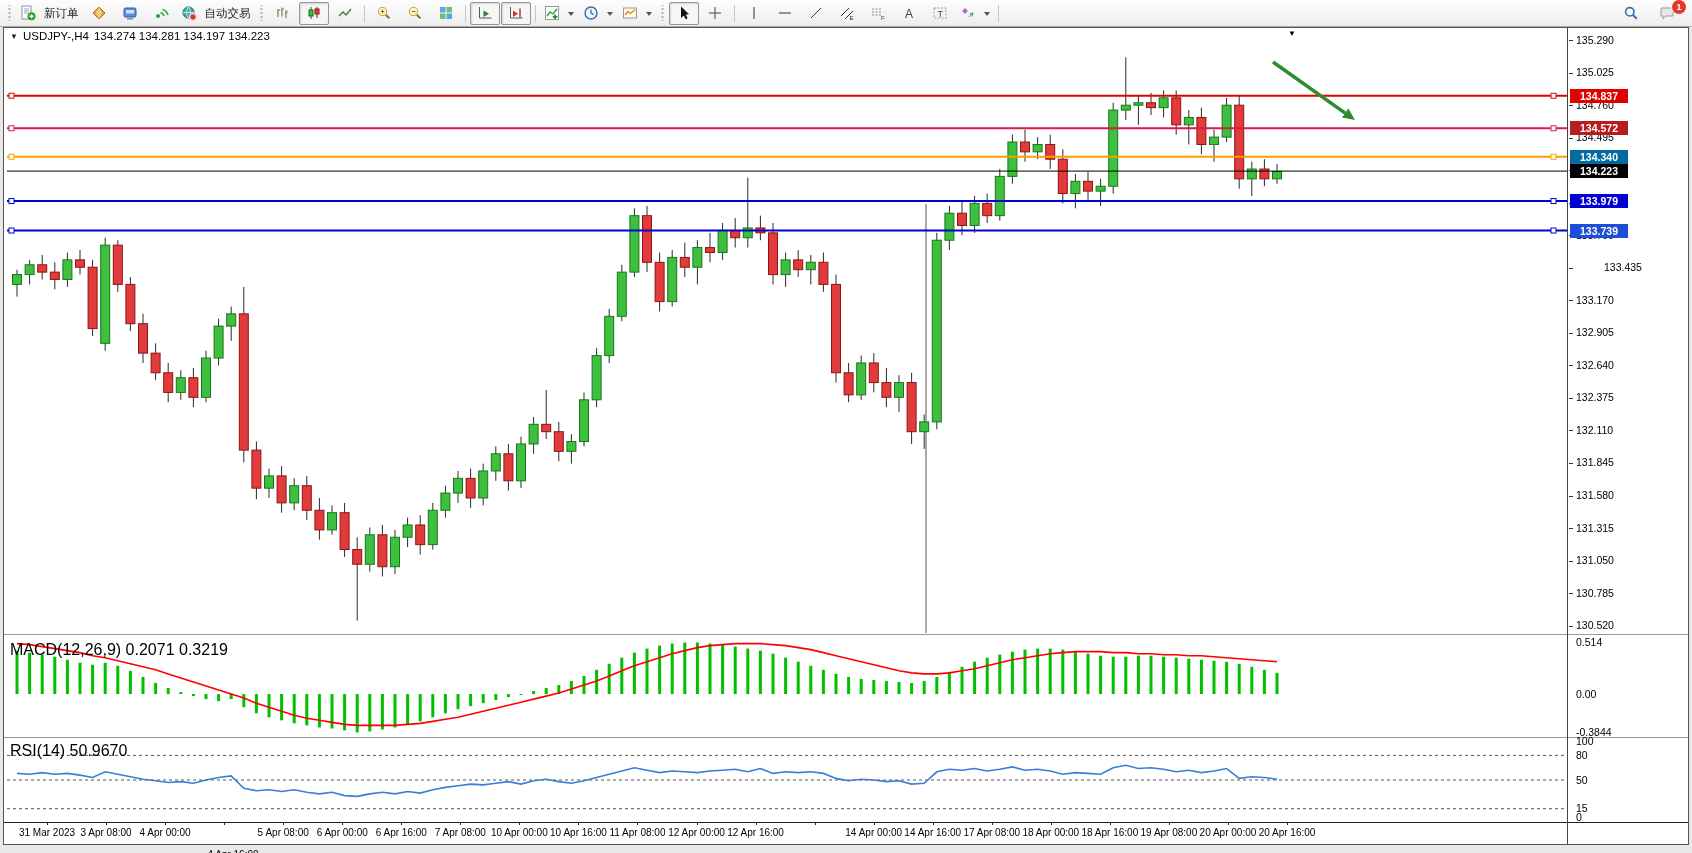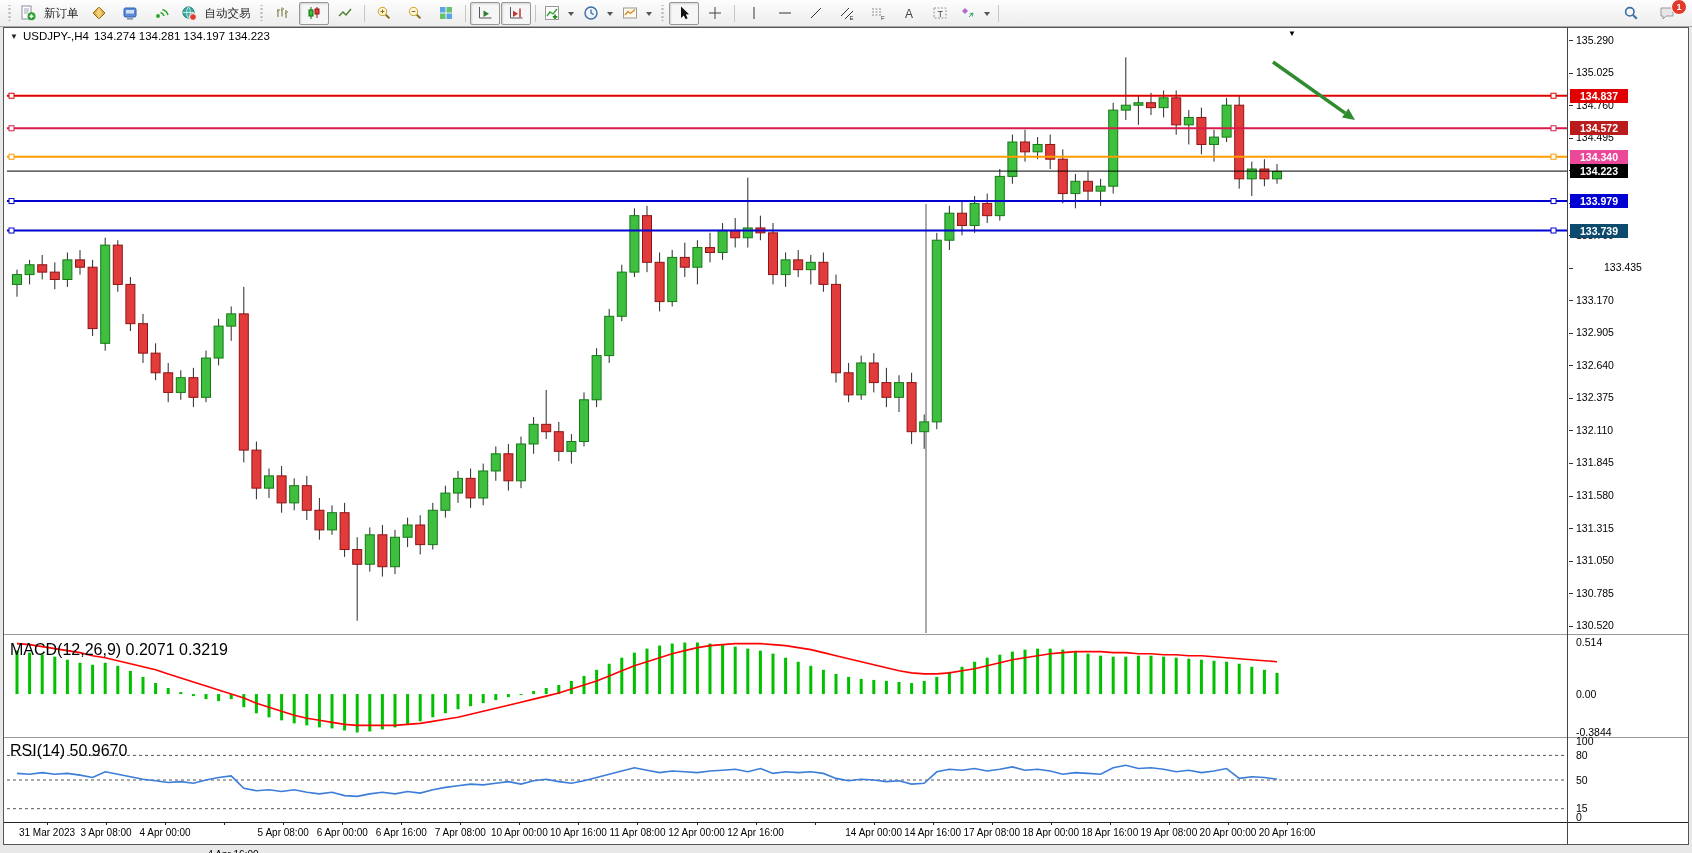--- a/index.html
+++ b/index.html
@@ -686,24 +686,24 @@
       <div class="tickdash" style="top: 500.052px;"></div>
       <div class="ptick" style="top: 493.552px;">131.315</div>
       <div class="tickdash" style="top: 532.58px;"></div>
       <div class="ptick" style="top: 526.08px;">131.050</div>
       <div class="tickdash" style="top: 565.108px;"></div>
       <div class="ptick" style="top: 558.608px;">130.785</div>
       <div class="tickdash" style="top: 597.635px;"></div>
       <div class="ptick" style="top: 591.135px;">130.520</div>
       <div class="pbadge" style="top: 60.7412px; background: rgb(225, 0, 0);">134.837</div>
       <div class="pbadge" style="top: 93.2689px; background: #b91c1c;">134.572</div>
-      <div class="pbadge" style="top: 121.746px; background: #ec4899;">134.340</div>
+      <div class="pbadge" style="top: 121.746px; background: #0369a1;">134.340</div>
       <div class="pbadge" style="top: 136.107px; background: rgb(0, 0, 0);">134.223</div>
       <div class="pbadge" style="top: 166.057px; background: rgb(0, 0, 210);">133.979</div>
-      <div class="pbadge" style="top: 195.516px; background: #0c4a6e;">133.739</div>
+      <div class="pbadge" style="top: 195.516px; background: #1d4ed8;">133.739</div>
       <div class="ptick" style="top: 607.642px;">0.514</div>
       <div class="ptick" style="top: 659.572px;">0.00</div>
       <div class="ptick" style="top: 698.408px;">-0.3844</div>
       <div class="ptick" style="top: 706.5px;">100</div>
       <div class="ptick" style="top: 720.9px;">80</div>
       <div class="ptick" style="top: 745.5px;">50</div>
       <div class="ptick" style="top: 774.2px;">15</div>
       <div class="ptick" style="top: 782.5px;">0</div>
     </div>
 <div class="xtick" style="left: 43px;"></div>

